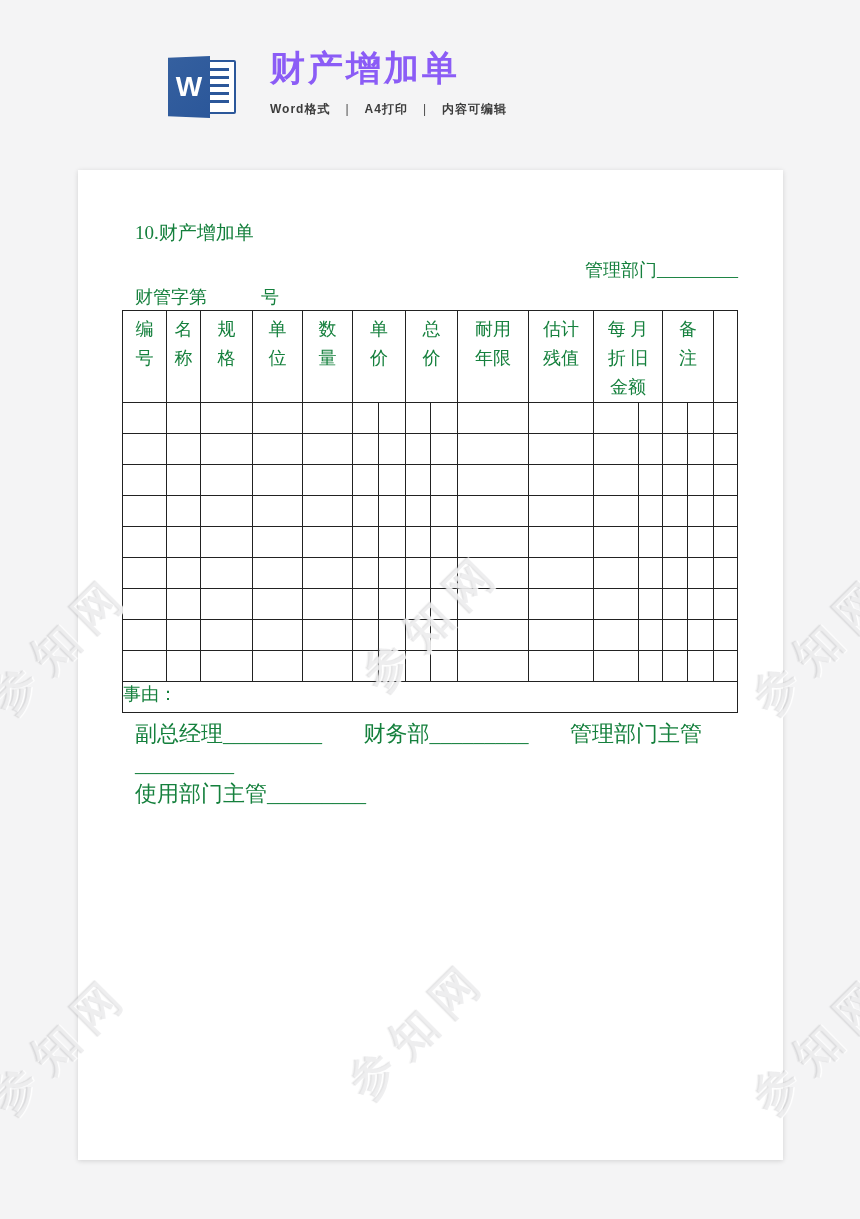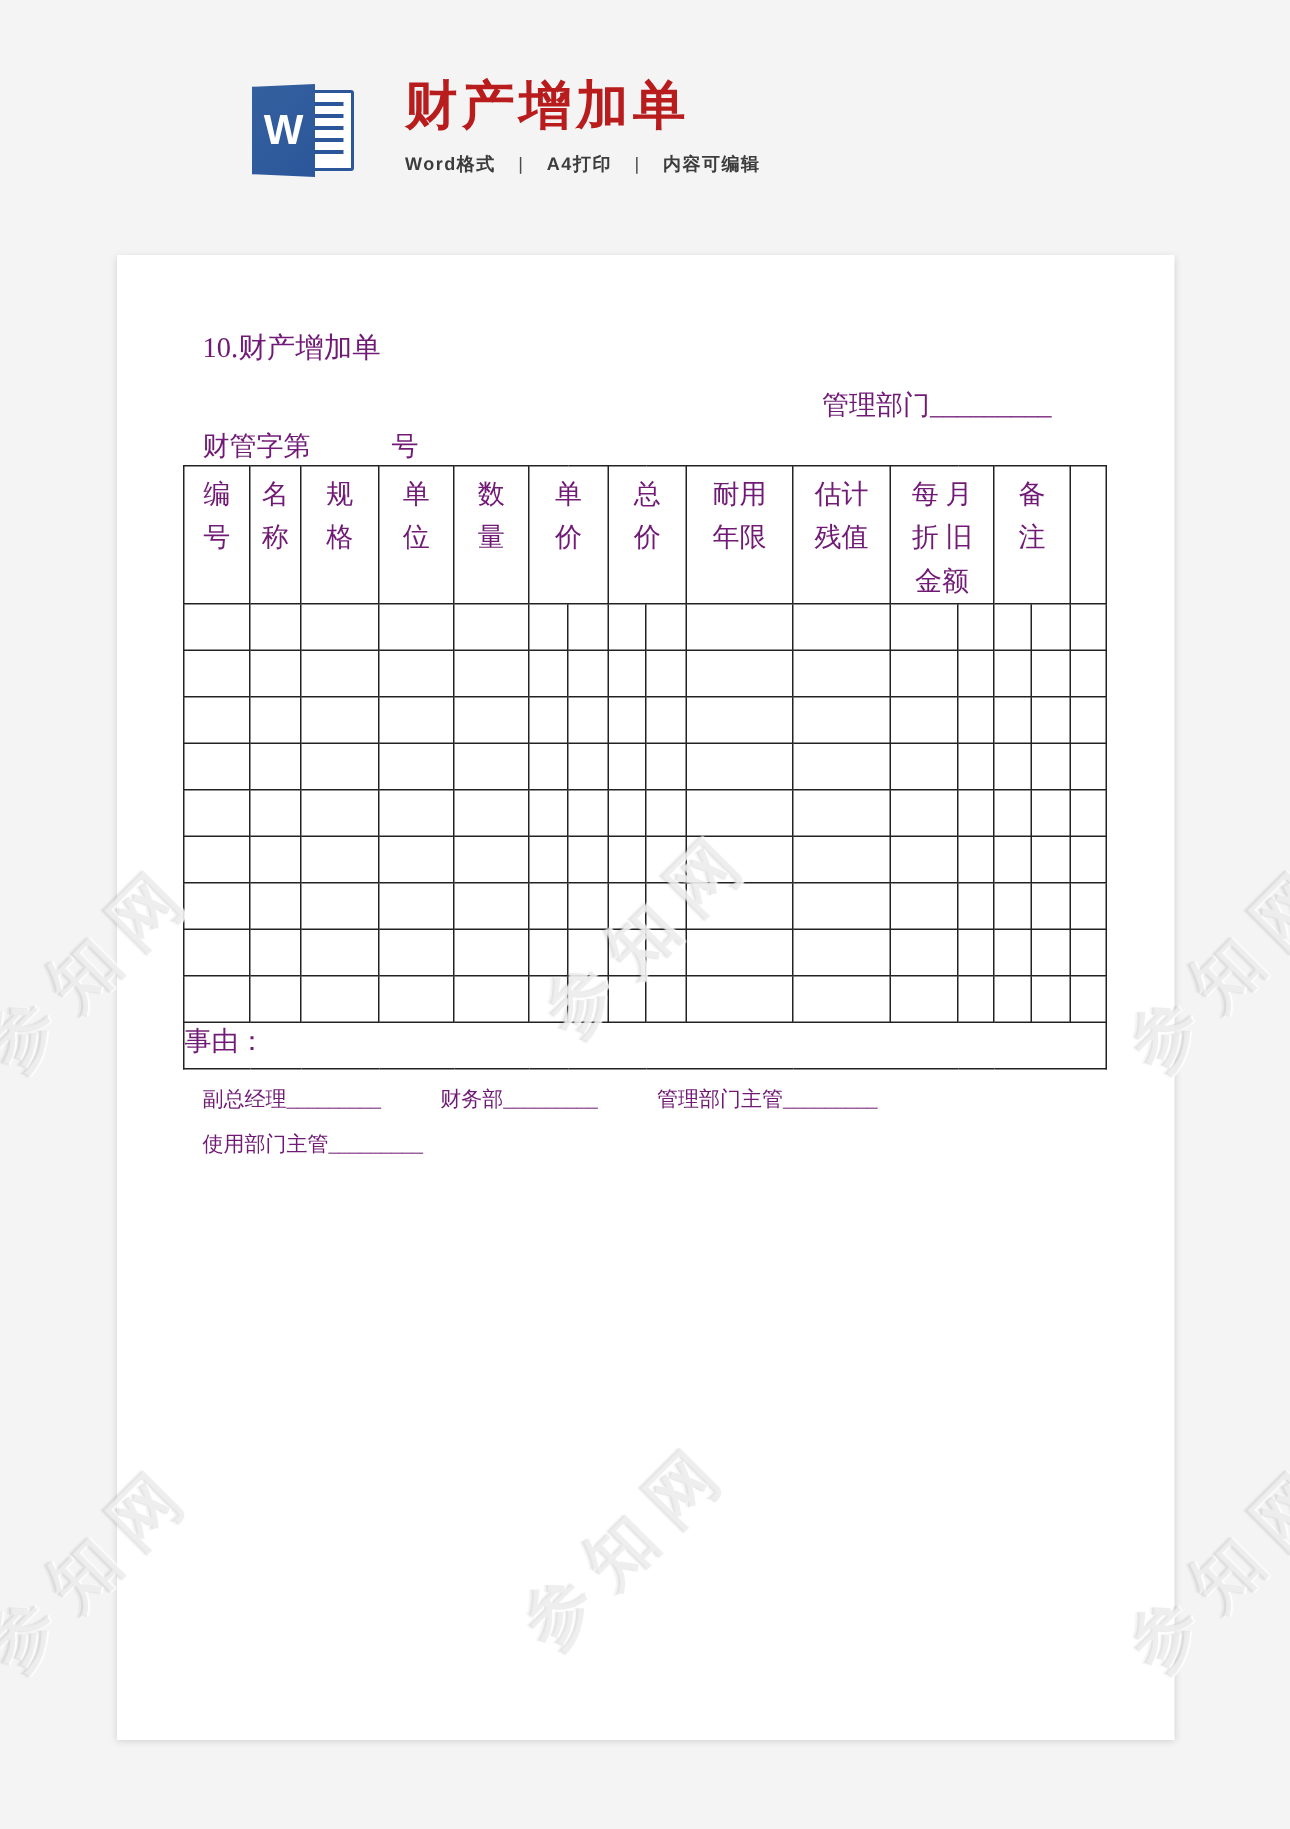--- a/index.html
+++ b/index.html
@@ -19,39 +19,39 @@
                       clip-path:polygon(0 3%,100% 0,100% 100%,0 97%);
                       display:flex;align-items:center;justify-content:center;}
   .word-icon .w-letter{color:#fff;font-weight:bold;font-size:28px;line-height:1;}
   .title-block{display:flex;flex-direction:column;}
   .doc-main-title{font-size:35px;font-weight:800;color:#2157b8;letter-spacing:3px;line-height:1.1;}
   .doc-subtitle{margin-top:10px;font-size:12px;font-weight:bold;color:#3c3c3c;letter-spacing:1px;}
   .doc-subtitle .sep{color:#4a4a4a;margin:0 15px;font-weight:normal;}
 
   
   .page{position:absolute;left:78px;top:170px;width:705px;height:990px;background:#fff;
-        box-shadow:0 1px 5px rgba(0,0,0,0.14);color:#701a75;}
+        box-shadow:0 1px 5px rgba(0,0,0,0.14);color:#15803d;}
   .page-inner{position:relative;padding-top:50px;font-size:18px;}
   .doc-heading{margin-left:57px;height:35px;line-height:26px;font-size:19px;}
-  .field-row{margin-left:57px;margin-right:82px;height:30px;line-height:30px;display:flex;
+  .field-row{margin-left:57px;margin-right:45px;height:30px;line-height:30px;display:flex;
              justify-content:space-between;align-items:center;}
   .field-row.last{height:25px;line-height:25px;}
   .right-only{justify-content:flex-end;}
   .date-indent{padding-left:90px;}
 
   
   table.asset-table{margin-left:44px;width:615px;border-collapse:collapse;table-layout:fixed;}
   table.asset-table th,table.asset-table td{border:1px solid #222;padding:0;}
   table.asset-table th{font-weight:normal;font-size:18px;line-height:29px;vertical-align:top;
                        padding-top:4px;text-align:center;white-space:pre-line;height:82px;}
   table.asset-table td{height:30px;}
   td.reason-cell{height:298px;vertical-align:top;text-align:left;padding:6px 10px;font-size:18px;}
 
   
-  .signature-line{margin-left:57px;line-height:30px;font-size:14px;}
+  .signature-line{margin-left:57px;line-height:30px;font-size:22px;}
   .signature-line.first{margin-top:6px;}
   .signature-line span{margin-right:36px;}
 
   
   .wm{position:absolute;z-index:6;font-family:"Liberation Sans","DejaVu Sans",sans-serif;
       font-size:46px;font-weight:bold;letter-spacing:12px;white-space:nowrap;
       transform:translate(-50%,-50%) rotate(-45deg);
       color:rgba(125,125,135,0.12);
       text-shadow:1px 1px 1px rgba(255,255,255,0.9),-1px -1px 1px rgba(0,0,0,0.05);
       pointer-events:none;}
@@ -63,21 +63,21 @@
 
   <div class="site-header">
     <div class="word-icon">
       <div class="w-page"></div>
       <div class="w-lines"></div>
       <div class="w-sheet">
         <span class="w-letter">W</span>
       </div>
     </div>
     <div class="title-block">
-      <div class="doc-main-title" style="color: #b91c1c;">财产增加单</div>
+      <div class="doc-main-title" style="color: #8b5cf6; font-family: Liberation Mono, monospace;">财产增加单</div>
       <div class="doc-subtitle">
         <span>Word格式</span><span class="sep">|</span><span>A4打印</span><span class="sep">|</span><span>内容可编辑</span>
       </div>
     </div>
   </div>
 
   <div class="page">
     <div class="page-inner">
 
       <div class="doc-heading">10.财产增加单</div>

